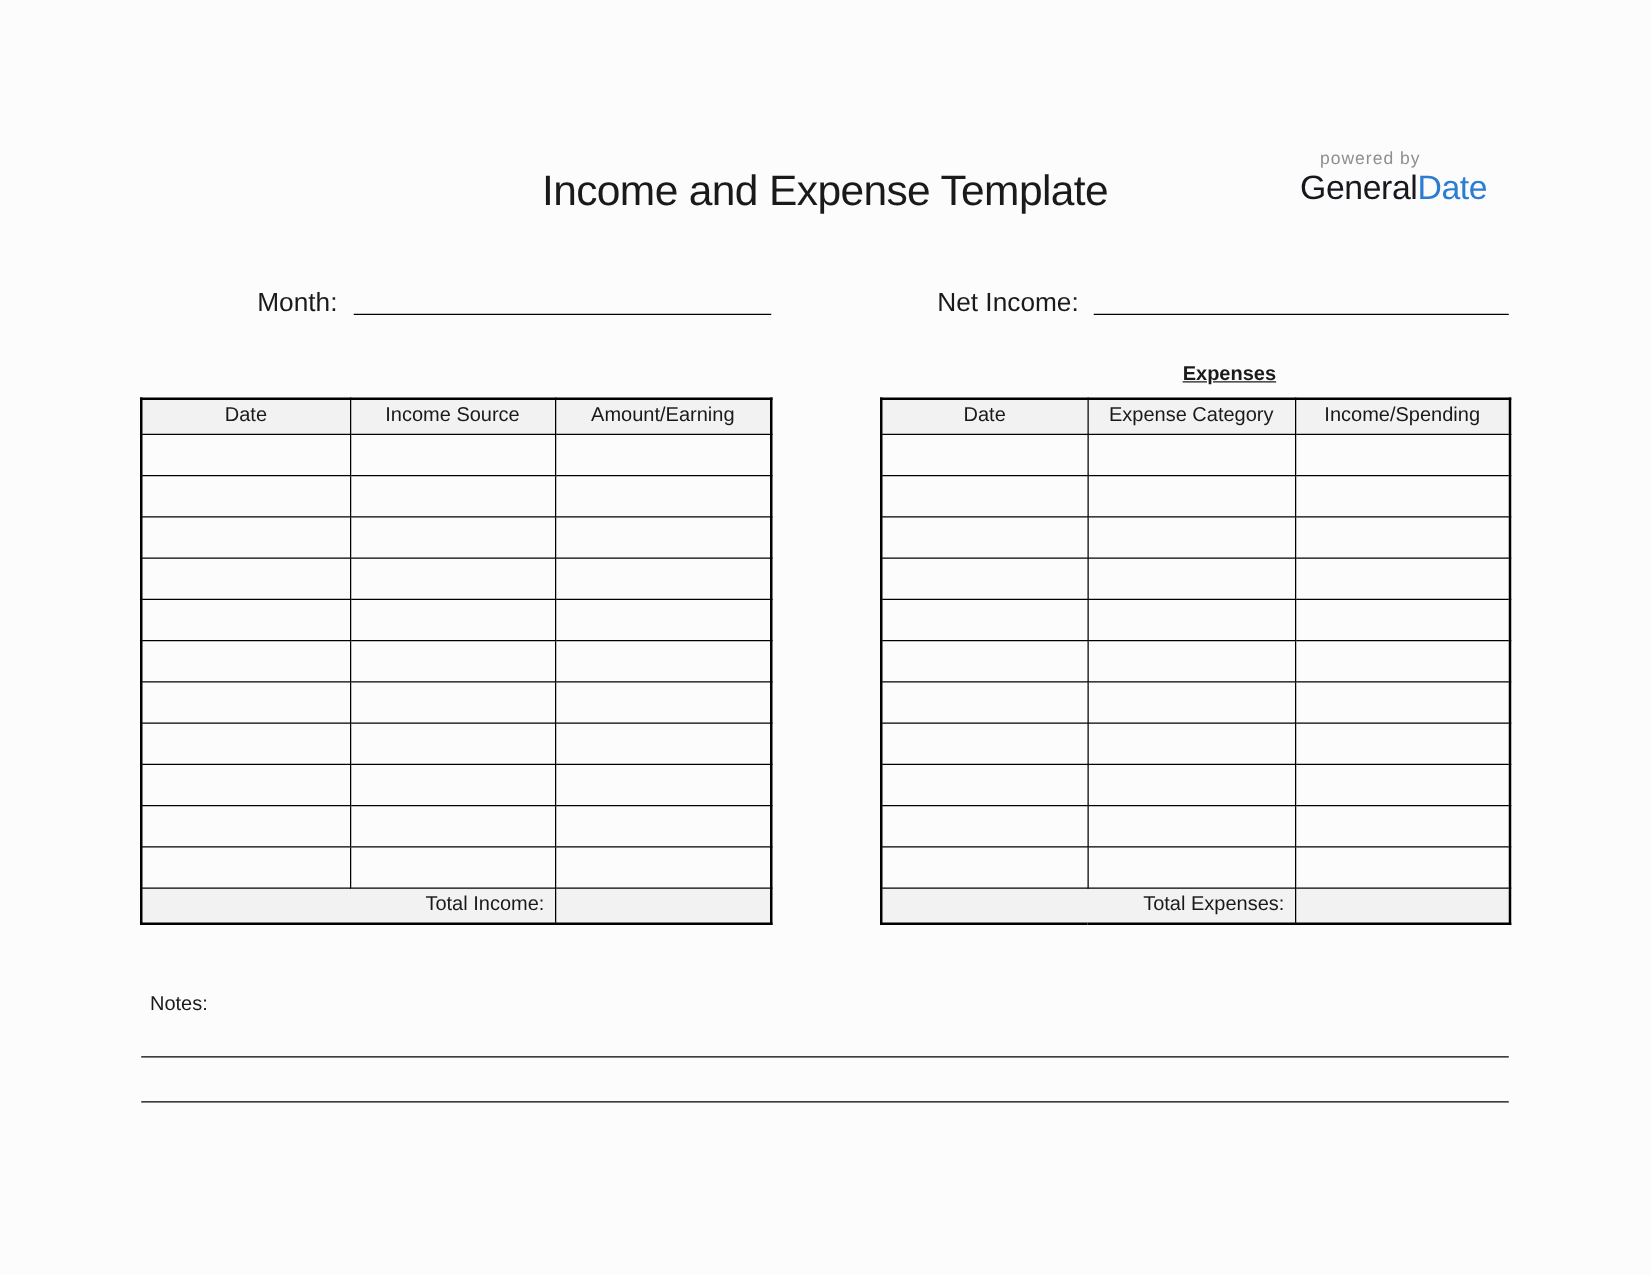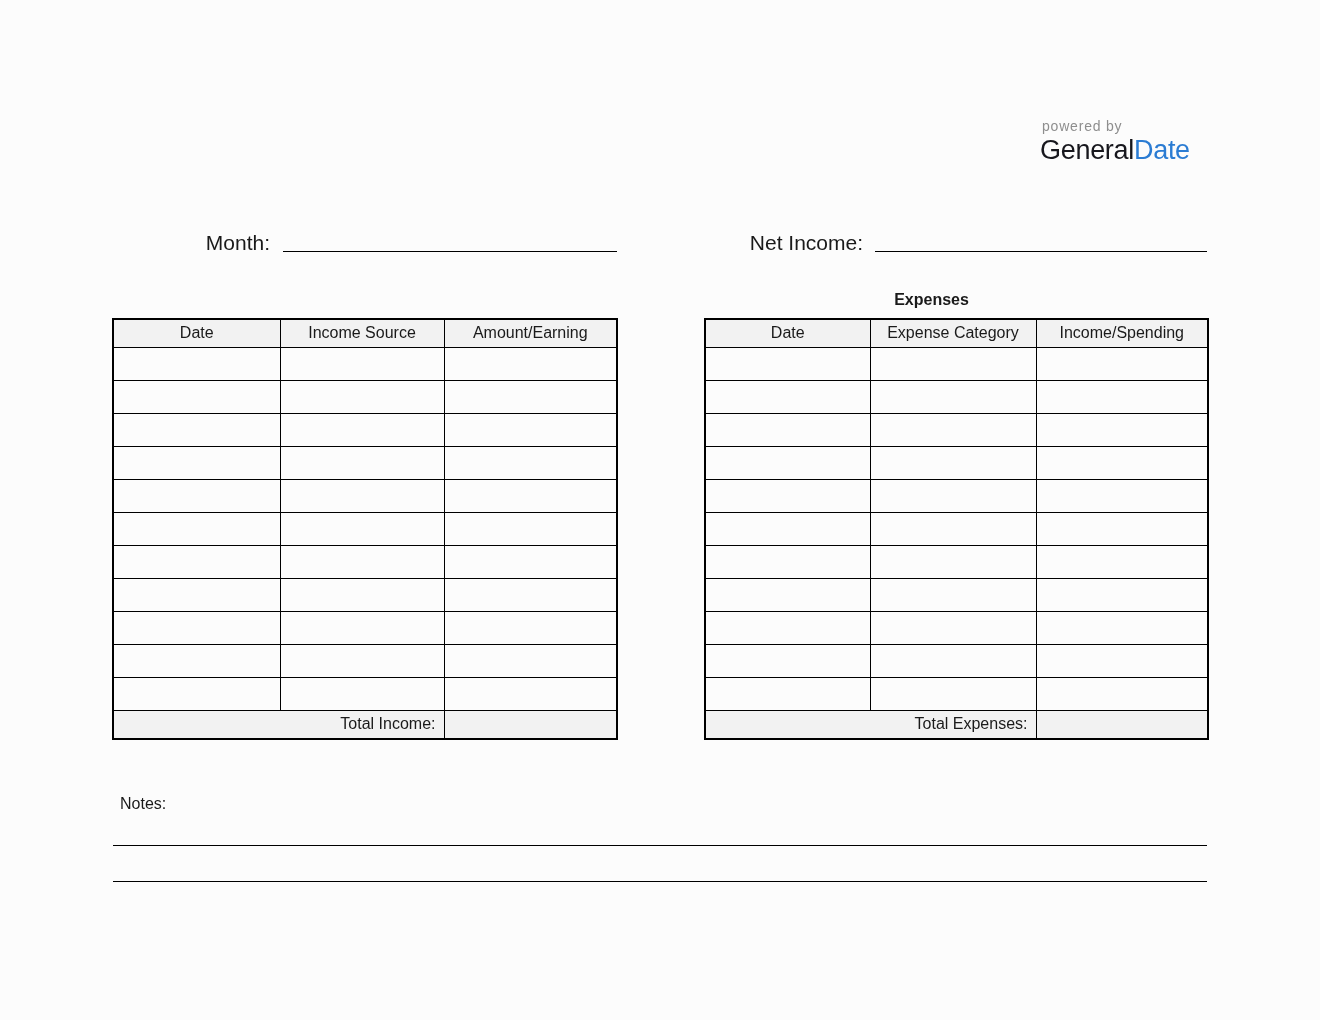--- a/index.html
+++ b/index.html
@@ -39,21 +39,21 @@
     position: absolute;
     top: 118px;
     left: 1040px;
     width: 167px;
   }
   .powered-by {
     display: block;
     font-size: 14px;
     color: var(--muted);
     letter-spacing: 0.8px;
-    margin-left: 2px;
+    margin-left: 16px;
   }
   .brand {
     display: block;
     font-size: 27px;
     letter-spacing: -0.3px;
     margin-top: 1px;
     white-space: nowrap;
   }
   .brand-dark { color: #17171d; }
   .brand-blue { color: var(--brand-blue); }
@@ -76,21 +76,21 @@
   #net-income-line { top: 251px; left: 875px; width: 332px; }
 
   .table-title {
     position: absolute;
     top: 291px;
     text-align: center;
     font-size: 16px;
     font-weight: 700;
   }
   #income-title { left: 112px; width: 504px; }
-  #expenses-title { left: 680px; width: 503px; }
+  #expenses-title { left: 732px; width: 503px; text-decoration: underline; }
 
   table.data-table {
     position: absolute;
     top: 318px;
     border-collapse: collapse;
     table-layout: fixed;
     border: 2px solid var(--border);
   }
   #income-table { left: 112px; width: 504px; }
   #expenses-table { left: 704px; width: 503px; }
@@ -124,20 +124,21 @@
     font-size: 16px;
   }
   #notes-line-1 { top: 845px; left: 113px; width: 1094px; }
   #notes-line-2 { top: 881px; left: 113px; width: 1094px; }
 </style>
 </head>
 <body>
 
 <div id="page">
 
+  <div class="doc-title">Income and Expense Template</div>
 
   <div class="logo">
     <span class="powered-by">powered by</span>
     <span class="brand"><span class="brand-dark">General</span><span class="brand-blue">Date</span></span>
   </div>
 
   <div class="field-label" id="month-label">Month:</div>
   <div class="fill-line" id="month-line"></div>
 
   <div class="field-label" id="net-income-label">Net Income:</div>

